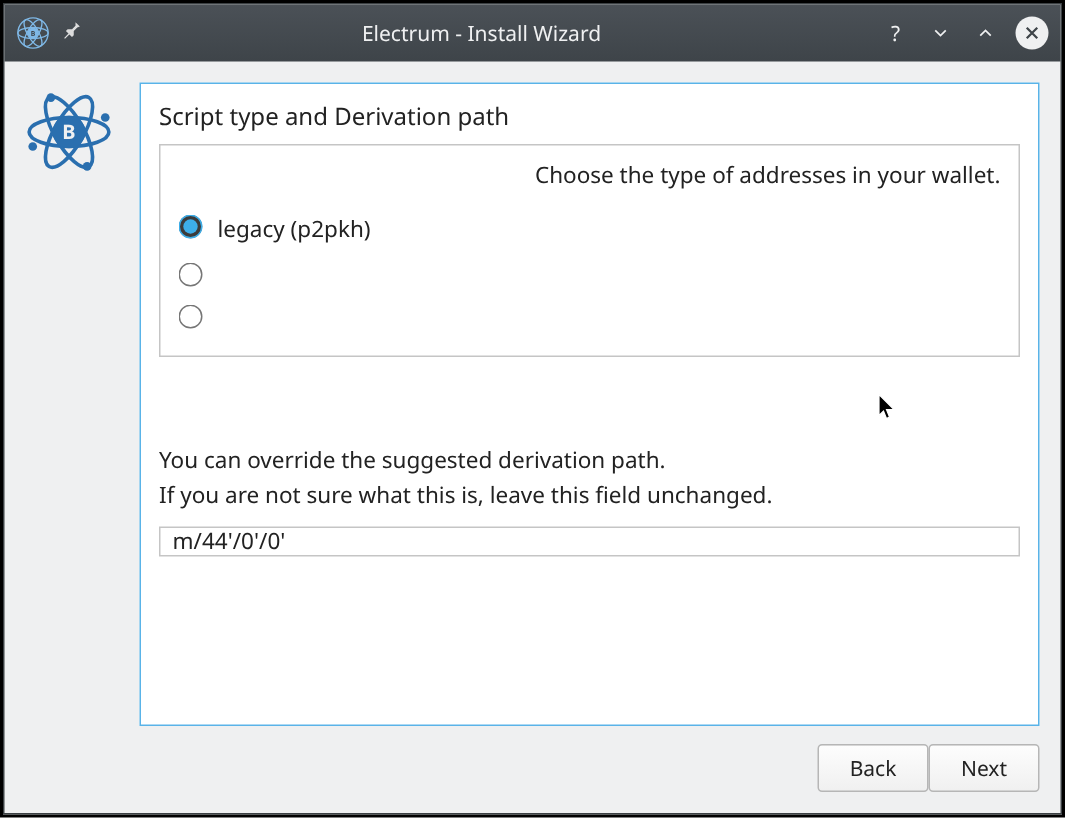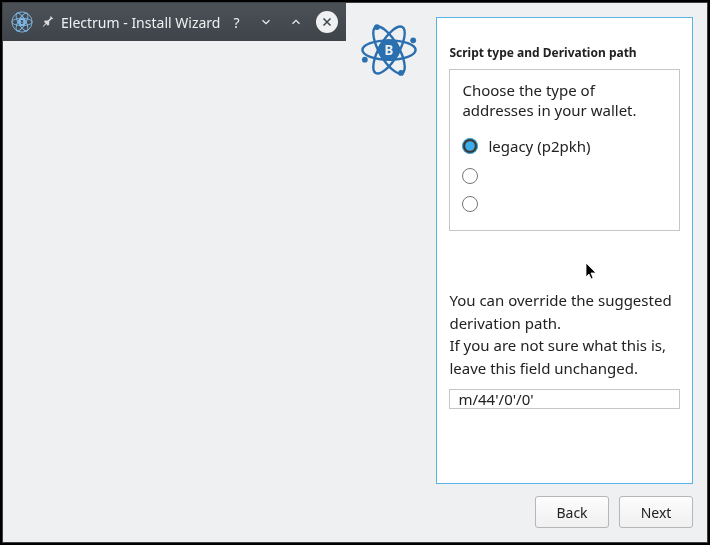--- a/index.html
+++ b/index.html
@@ -10,21 +10,21 @@
     width: 710px;
     height: 545px;
     overflow: hidden;
   }
   .window {
     width: 706px;
     height: 541px;
     margin: 2px;
     background: #eff0f1;
     display: flex;
-    flex-direction: row;
+    flex-direction: column;
     border: 1px solid #3b4043;
   }
   .titlebar {
     height: 38px;
     background: linear-gradient(to bottom, #4b5157 0%, #3e4449 100%);
     color: #eff0f1;
     display: flex;
     align-items: center;
     padding: 0 8px;
     gap: 6px;
@@ -58,39 +58,38 @@
   .logo-col { width: 62px; padding-top: 4px; }
   .content-panel {
     flex: 1;
     border: 1px solid #59b3e8;
     background: #fff;
     padding: 10px 12px 12px 12px;
     display: flex;
     flex-direction: column;
   }
   .section-title {
-    font-weight: bold;
-    font-size: 12px;
+    font-weight: normal;
+    font-size: 16px;
     color: #222;
     margin-bottom: 8px;
-    margin-top: 16px;
   }
   .group-box {
     border: 1px solid #c5c5c5;
     padding: 10px 12px 12px 12px;
   }
   .group-caption {
-    text-align: left;
+    text-align: right;
     font-size: 15px;
     color: #222;
     margin-bottom: 10px;
   }
   .radio-row {
     display: flex;
-    align-items: center;
+    align-items: flex-start;
     gap: 10px;
     padding: 6px 0;
     font-size: 15px;
     color: #222;
   }
   .radio-row input[type="radio"] {
     width: 16px; height: 16px;
     accent-color: #3daee9;
   }
   .hint-text {
@@ -106,21 +105,20 @@
     border: 1px solid #c5c5c5;
     padding: 0 8px;
     font-size: 15px;
     font-family: inherit;
     color: #222;
     background: #fff;
   }
   .button-row {
     display: flex;
     justify-content: flex-end;
-    gap: 10px;
     padding-top: 12px;
   }
   .btn {
     min-width: 74px;
     height: 32px;
     background: linear-gradient(to bottom, #fdfdfd, #f0f0f0);
     border: 1px solid #b6b6b6;
     border-radius: 3px;
     font-size: 14px;
     font-family: inherit;

